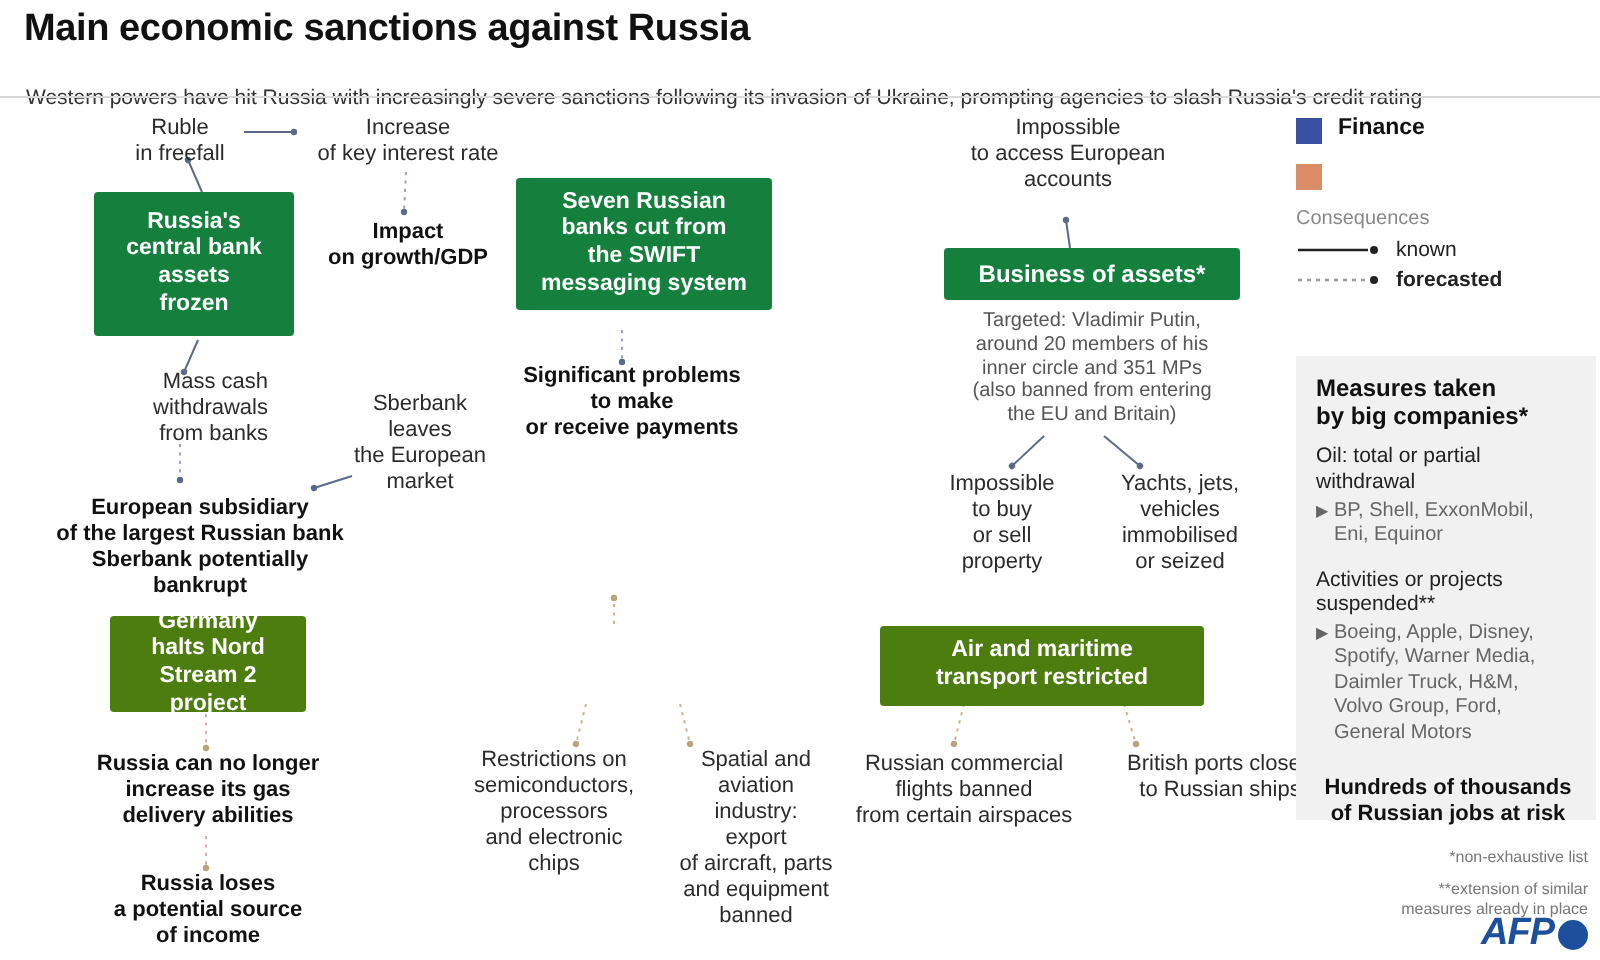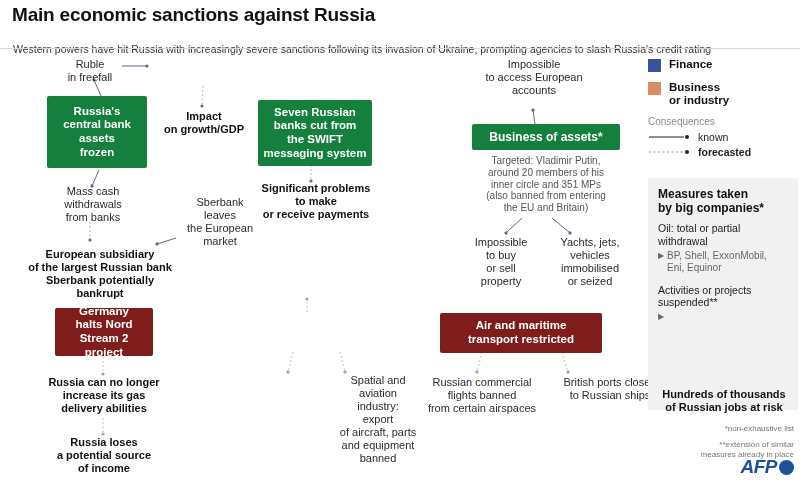--- a/index.html
+++ b/index.html
@@ -32,21 +32,21 @@
     position:absolute;
     display:flex;align-items:center;justify-content:center;
     text-align:center;
     color:#ffffff;font-weight:bold;
     border-radius:2px;
     line-height:1.18;
     box-sizing:border-box;
     padding:3px 5px;
   }
   .box.finance{background:#15803d;}
-  .box.industry{background:#7f1d1d;}
+  .box.industry{background:#4d7c0f;}
 
   
   .node{
     position:absolute;
     text-align:center;
     line-height:1.18;
     box-sizing:border-box;
   }
   .node.known{color:#2b2b2b;font-weight:normal;}
   .node.forecast{color:#111;font-weight:bold;}
@@ -153,43 +153,45 @@
 
     <line x1="482" y1="352" x2="477" y2="372" stroke="#c9b78c" stroke-width="1" stroke-dasharray="1.6 2.6" marker-end="url(#dotO)"></line>
 
     <line x1="562" y1="352" x2="568" y2="372" stroke="#c9b78c" stroke-width="1" stroke-dasharray="1.6 2.6" marker-end="url(#dotO)"></line>
 
     <line x1="722" y1="376" x2="722" y2="387" stroke="#bbb" stroke-width="1" stroke-dasharray="1.6 2.6" marker-end="url(#dotO)"></line>
   </svg>
 
   <div class="node known" style="left:50px;top:58px;width:80px;font-size:11px;">Ruble<br>in freefall</div>
 
+  <div class="node known" style="left:145px;top:58px;width:118px;font-size:11px;">Increase<br>of key interest rate</div>
 
   <div class="node forecast" style="left:152px;top:110px;width:104px;font-size:11px;">Impact<br>on growth/GDP</div>
 
   <div class="box finance" style="left:47px;top:96px;width:100px;height:72px;font-size:11.5px;">Russia's<br>central bank<br>assets<br>frozen</div>
 
-  <div class="node known" style="left:52px;top:185px;width:82px;font-size:11px;">Mass cash<br>withdrawals<br>from banks</div>
-
-  <div class="node known" style="left:178px;top:196px;width:84px;font-size:11px;">Sberbank<br>leaves<br>the European<br>market</div>
+  <div class="node known" style="left:52px;top:185px;width:82px;font-size:11px;text-align:right;">Mass cash<br>withdrawals<br>from banks</div>
+
+  <div class="node known" style="left:168px;top:196px;width:84px;font-size:11px;">Sberbank<br>leaves<br>the European<br>market</div>
 
   <div class="node forecast" style="left:6px;top:248px;width:188px;font-size:11px;">European subsidiary<br>of the largest Russian bank<br>Sberbank potentially<br>bankrupt</div>
 
   <div class="box industry" style="left:55px;top:308px;width:98px;height:48px;font-size:11.5px;">Germany<br>halts Nord<br>Stream 2 project</div>
 
   <div class="node forecast" style="left:24px;top:376px;width:160px;font-size:11px;">Russia can no longer<br>increase its gas<br>delivery abilities</div>
 
   <div class="node forecast" style="left:28px;top:436px;width:152px;font-size:11px;">Russia loses<br>a potential source<br>of income</div>
 
-  <div class="box finance" style="left:258px;top:100px;width:114px;height:66px;font-size:11.5px;">Seven Russian<br>banks cut from<br>the SWIFT<br>messaging system</div>
+  <div class="box finance" style="left:258px;top:89px;width:128px;height:66px;font-size:11.5px;">Seven Russian<br>banks cut from<br>the SWIFT<br>messaging system</div>
 
   <div class="node forecast" style="left:241px;top:182px;width:150px;font-size:11px;">Significant problems<br>to make<br>or receive payments</div>
 
 
 
+  <div class="node known" style="left:222px;top:374px;width:110px;font-size:11px;">Restrictions on<br>semiconductors,<br>processors<br>and electronic<br>chips</div>
 
   <div class="node known" style="left:330px;top:374px;width:96px;font-size:11px;">Spatial and<br>aviation<br>industry:<br>export<br>of aircraft, parts<br>and equipment<br>banned</div>
 
   <div class="node known" style="left:458px;top:58px;width:152px;font-size:11px;">Impossible<br>to access European<br>accounts</div>
 
   <div class="box finance" style="left:472px;top:124px;width:148px;height:26px;font-size:12px;">Business of assets*</div>
 
   <div class="node detail" style="left:458px;top:155px;width:176px;font-size:10px;">Targeted: Vladimir Putin,<br>around 20 members of his<br>inner circle and 351 MPs<br>(also banned from entering<br>the EU and Britain)</div>
 
   <div class="node known" style="left:462px;top:236px;width:78px;font-size:11px;">Impossible<br>to buy<br>or sell<br>property</div>
@@ -202,24 +204,20 @@
 
   <div class="node known" style="left:552px;top:376px;width:116px;font-size:11px;">British ports closed<br>to Russian ships</div>
 
   <div class="legend">
     <div class="lg-row">
       <div class="lg-swatch finance"></div>
       <div class="lg-label">Finance</div>
     </div>
     <div class="lg-row">
       <div class="lg-swatch industry"></div>
-      <div class="lg-label">
-        <div>Business</div>
-        <div>or industry</div>
-      </div>
     </div>
     <div class="lg-cons-title">Consequences</div>
     <div class="lg-line-row">
       <svg width="44" height="8">
         <line x1="1" y1="4" x2="36" y2="4" stroke="#222" stroke-width="1.2"></line>
         <circle cx="39" cy="4" r="2" fill="#222"></circle>
       </svg>
       <span class="lg-text">known</span>
     </div>
     <div class="lg-line-row">
@@ -236,20 +234,21 @@
       <div class="panel-title">Measures taken<br>by big companies*</div>
       <div class="panel-h">Oil: total or partial<br>withdrawal</div>
       <div class="panel-li">
         <span class="bullet">▶</span>
         <span>BP, Shell, ExxonMobil,<br>Eni, Equinor</span>
       </div>
       <div class="panel-gap"></div>
       <div class="panel-h">Activities or projects<br>suspended**</div>
       <div class="panel-li">
         <span class="bullet">▶</span>
+        <span>Boeing, Apple, Disney,<br>Spotify, Warner Media,<br>Daimler Truck, H&amp;M,<br>Volvo Group, Ford,<br>General Motors</span>
       </div>
     </div>
   </div>
 
   <div class="panel-final">Hundreds of thousands<br>of Russian jobs at risk</div>
 
   <div class="fnote" id="fnote1">*non-exhaustive list</div>
   <div class="fnote" id="fnote2">**extension of similar<br>measures already in place</div>
 
   <div class="afp">

